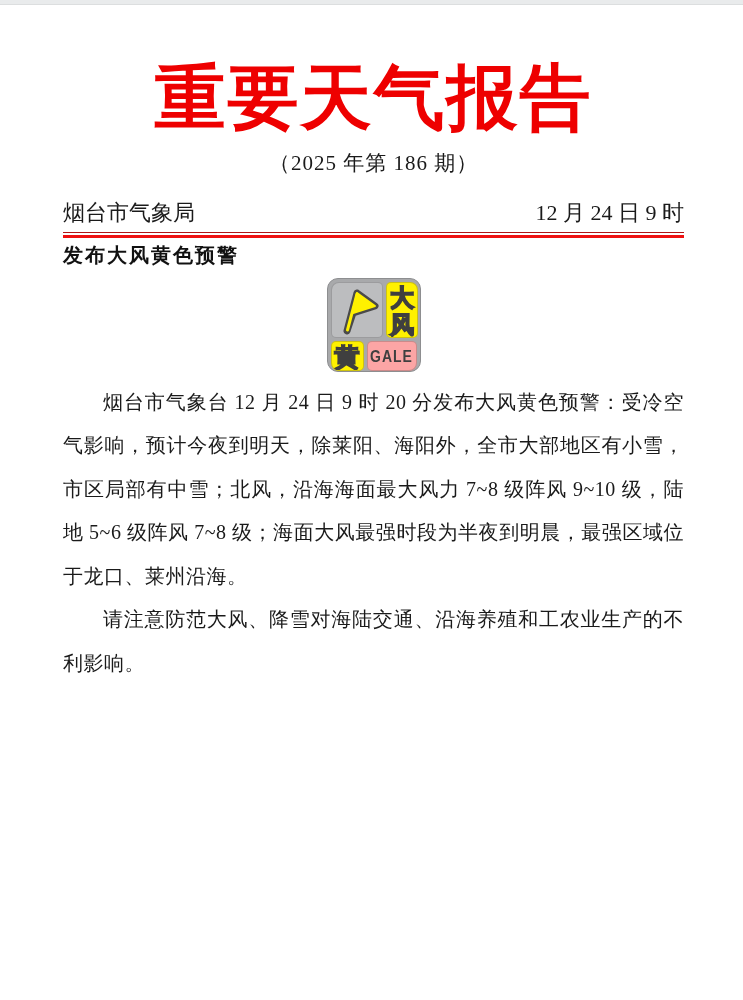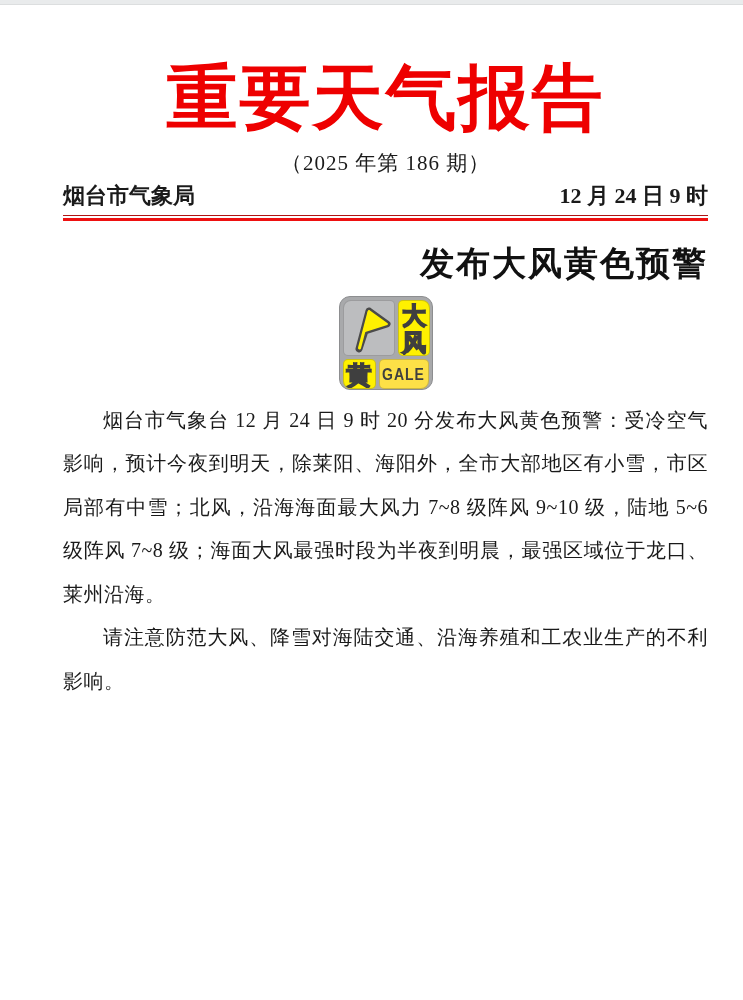--- a/index.html
+++ b/index.html
@@ -9,57 +9,57 @@
     font-family: "Liberation Serif", "DejaVu Serif", serif;
     color: #1a1a1a;
     overflow: hidden;
   }
   .top-strip {
     height: 4px;
     background: #e9ebec;
     border-bottom: 1px solid #dcdedf;
   }
   .page {
-    padding: 0 35px 0 63px;
+    padding: 0 59px 0 63px;
   }
   .doc-title {
     margin-top: 52px;
     text-align: center;
     color: #ee0000;
     font-size: 71px;
     font-weight: bold;
     line-height: 1.18;
     letter-spacing: 2px;
     white-space: nowrap;
   }
   .issue-line {
     margin-top: 8px;
     text-align: center;
     font-size: 21px;
     letter-spacing: 1px;
   }
   .header-row {
-    margin-top: 4px;
+    margin-top: 21px;
     display: flex;
     justify-content: space-between;
     align-items: baseline;
     font-size: 22px;
-    font-weight: bold;
+    font-weight: normal;
   }
   .red-rule {
     margin-top: 4px;
     height: 2px;
     border-top: 1px solid #b01515;
     border-bottom: 3px solid #ee1111;
   }
   .section-heading {
-    margin-top: 20px;
-    text-align: right;
+    margin-top: 4px;
+    text-align: left;
     font-family: "Liberation Sans", "DejaVu Sans", sans-serif;
-    font-size: 34px;
+    font-size: 20px;
     font-weight: bold;
     color: #111111;
     letter-spacing: 2px;
   }
   
   .warn-icon {
     width: 94px; height: 94px;
     margin: 9px auto 0 auto;
     background: #a8a9ab;
     border: 1px solid #8d8e90;
@@ -74,21 +74,21 @@
   .warn-bottom { display: flex; gap: 3px; flex: 1; }
   .cell {
     box-sizing: border-box;
     border-radius: 5px;
     border: 1px solid rgba(60,60,60,0.25);
     display: flex; align-items: center; justify-content: center;
   }
   .cell-flag  { background: #bcbdbf; width: 55px; border-top-left-radius: 8px; }
   .cell-daf   { background: #fff100; flex: 1; border-top-right-radius: 8px; }
   .cell-level { background: #fff100; width: 33px; border-bottom-left-radius: 8px; }
-  .cell-gale  { background: #fde047; flex: 1; border-bottom-right-radius: 8px; }
+  .cell-gale  { background: #fca5a5; flex: 1; border-bottom-right-radius: 8px; }
   .gale-text {
     font-family: "Liberation Sans", "DejaVu Sans", sans-serif;
     font-weight: bold;
     font-size: 14px;
     letter-spacing: 1px;
     color: #3f3f3f;
     transform: scaleY(1.15);
   }
   
   .body-text {

